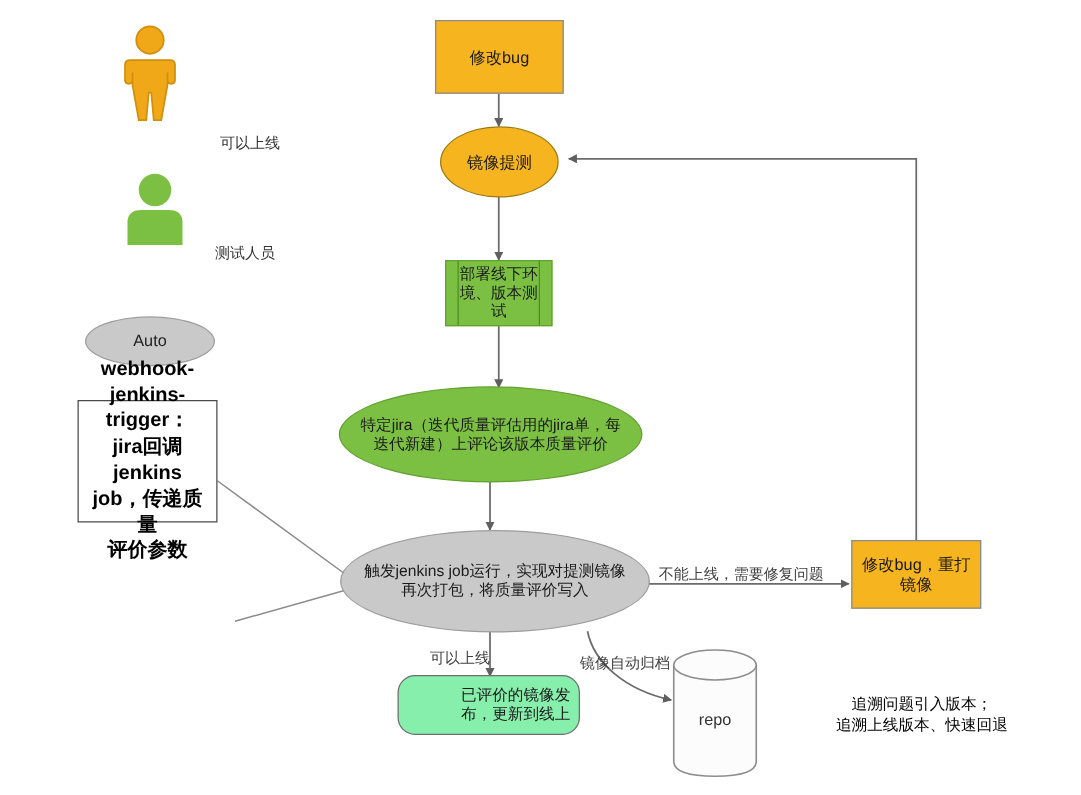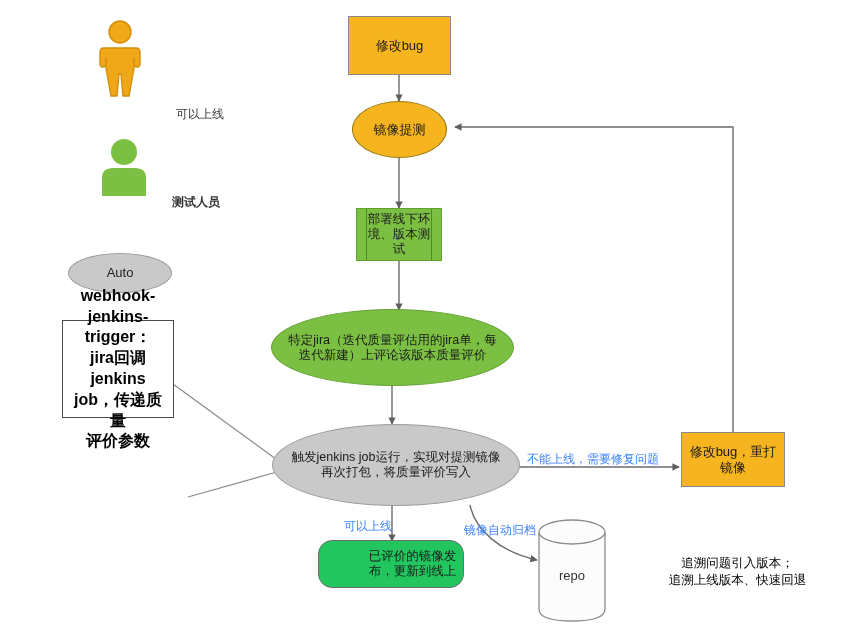--- a/index.html
+++ b/index.html
@@ -78,21 +78,21 @@
     position: absolute;
     top: 0; bottom: 0;
     width: 0;
     border-left: 1.2px solid #4e8a26;
   }
   .proc-green .bar.l { left: 9px; }
   .proc-green .bar.r { right: 9px; }
 
   
   .term-orange {
-    background: #22c55e;
+    background: #86efac;
     border: 1.4px solid #6e6e6e;
     border-radius: 14px;
     font-size: 12.5px;
     padding-left: 43px;
   }
 
   
   .note {
     position: absolute;
     box-sizing: border-box;
@@ -118,21 +118,21 @@
     line-height: 1.4;
     color: #000;
     text-align: center;
     white-space: pre-line;
   }
 
   
   .edge-label {
     position: absolute;
     font-size: 12px;
-    color: #3b82f6;
+    color: #404040;
     white-space: nowrap;
     background: transparent;
   }
 
   
   .actor-dev {
     position: absolute;
   }
   .actor-caption {
     position: absolute;
@@ -198,21 +198,21 @@
                L 26 46 Q 26 49 23 49 Q 20 49 20 46 L 20 34 Q 20 30 24 30 Z" fill="#f0a818" stroke="#d08f0d" stroke-width="1.4"></path>
     </svg>
     <span class="actor-caption" style="top:88px;">可以上线</span>
   </div>
 
   <div class="actor-tester" style="left:88px; top:138px; width:72px; height:70px;">
     <svg width="72" height="58" viewBox="0 0 72 58">
       <circle cx="36" cy="14" r="13" fill="#7cc043"></circle>
       <path d="M 14 58 L 14 40 Q 14 30 25 30 L 47 30 Q 58 30 58 40 L 58 58 Z" fill="#7cc043"></path>
     </svg>
-    <span class="actor-caption" style="top:56px;font-weight:bold;">测试人员</span>
+    <span class="actor-caption" style="top:56px;">测试人员</span>
   </div>
 
   <div class="node ell-gray-small" style="left:68px; top:253px; width:104px; height:40px;">
     <span>Auto</span>
   </div>
 
   <div class="node box-orange" style="left:348px; top:16px; width:103px; height:59px;">
     <span>修改bug</span>
   </div>
 

